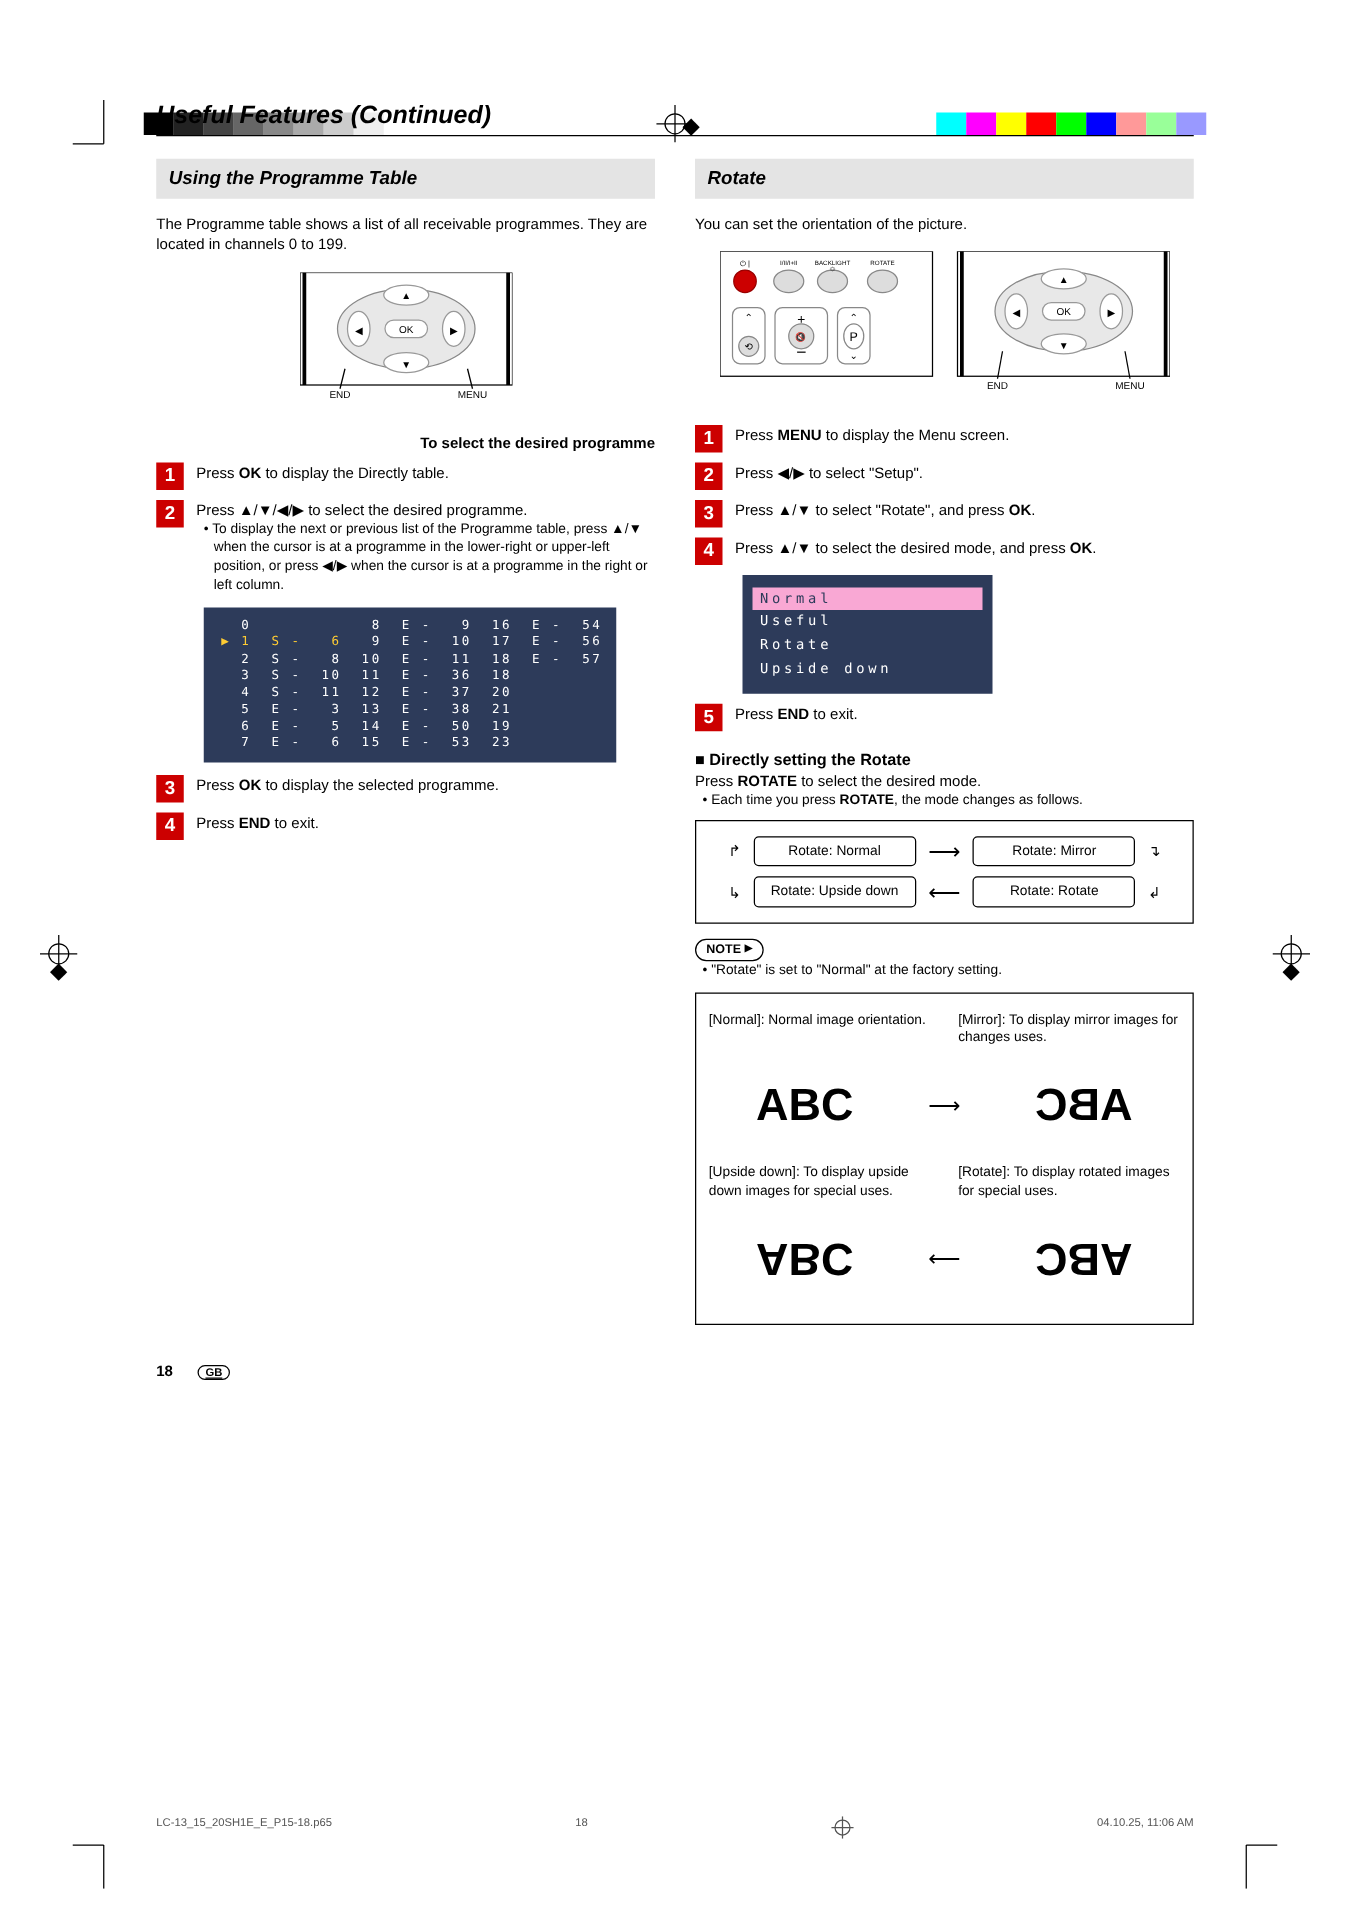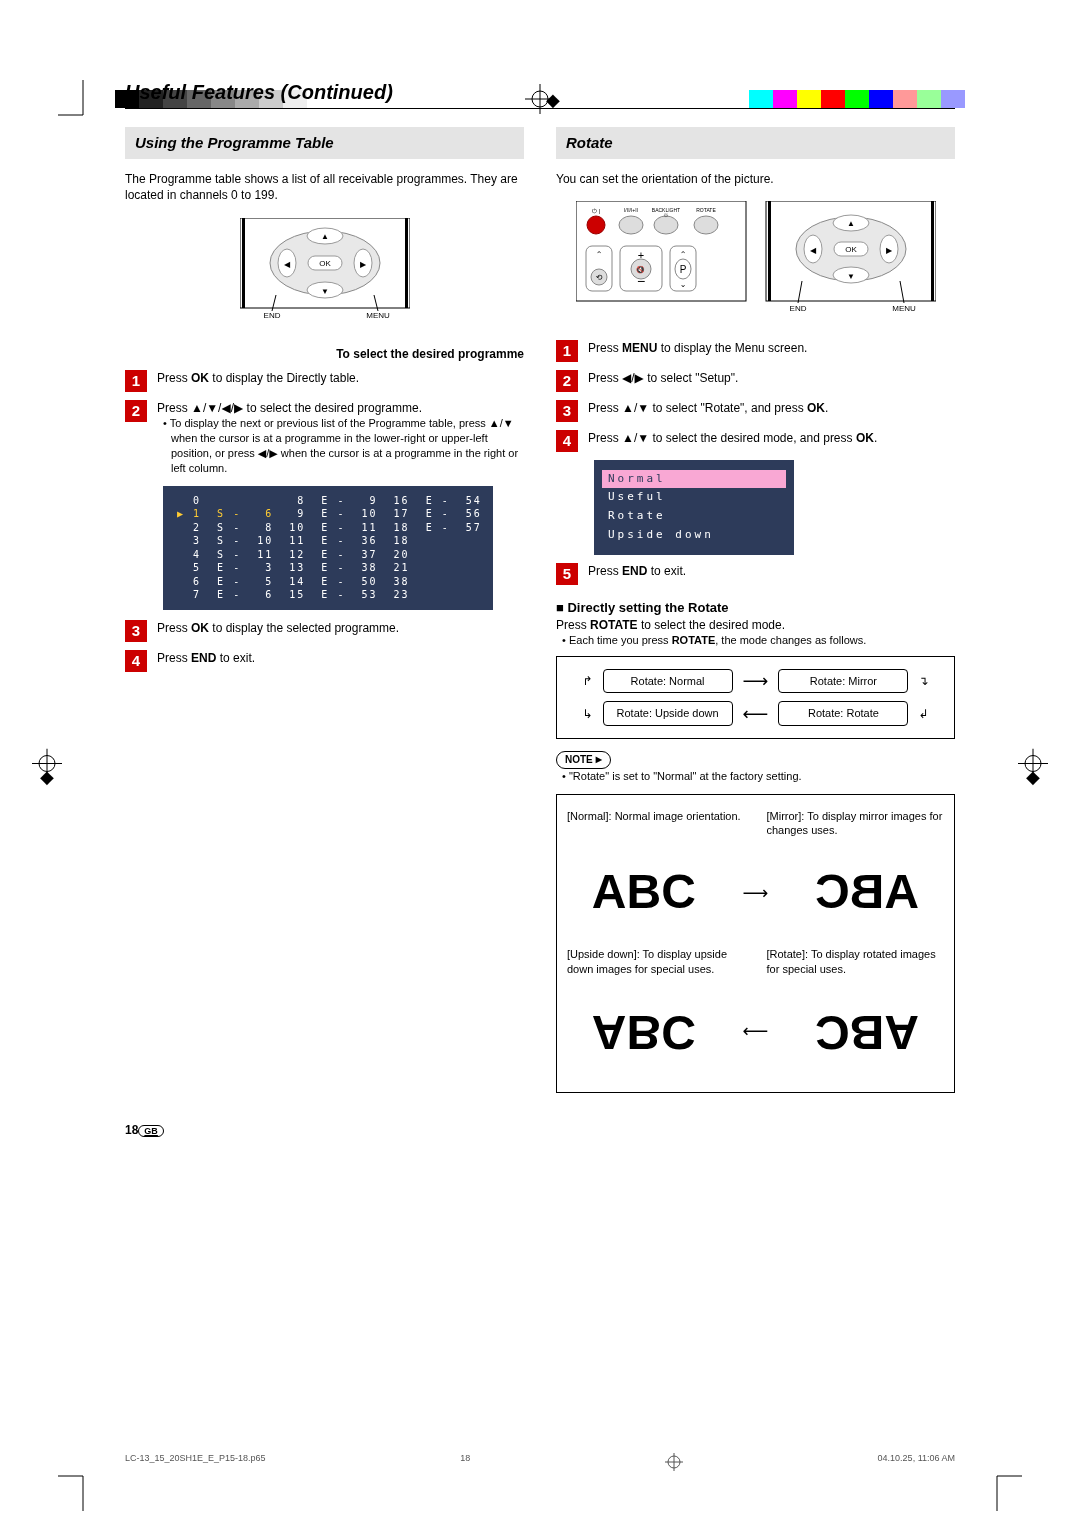--- a/index.html
+++ b/index.html
@@ -171,42 +171,42 @@
   }
   .abc-row {
     display: flex;
     gap: 22px;
     margin-top: 4px;
   }
   .abc-cell {
     width: 50%;
   }
   .abc-big {
-    font-size: 48px;
+    font-size: 36px;
     font-weight: 900;
     text-align: left;
     padding: 18px 0;
     display: flex;
     justify-content: center;
     align-items: center;
   }
   .mirror-h { transform: scaleX(-1); display:inline-block; }
   .mirror-v { transform: scaleY(-1); display:inline-block; }
   .rot180 { transform: rotate(180deg); display:inline-block; }
   .page-number {
     font-size: 12px;
     font-weight: bold;
     margin-top: 30px;
   }
   .page-number .gb {
     border: 1px solid #000;
     border-radius: 10px;
     font-size: 9px;
     padding: 0 5px;
-    margin-left: 0;
+    margin-left: 20px;
     display:inline-block;
     text-decoration:underline;
   }
   .footer-line {
     position: absolute;
     bottom: 60px;
     left: 125px;
     right: 125px;
     font-size: 9px;
     display: flex;
@@ -342,21 +342,21 @@
             <div>  14  E -  50</div>
             <div>  15  E -  53</div>
           </div>
         <div class="colp" id="pt-col3">
             <div>  16  E -  54</div>
             <div>  17  E -  56</div>
             <div>  18  E -  57</div>
             <div>  18</div>
             <div>  20</div>
             <div>  21</div>
-            <div>  38</div>
+            <div>  19</div>
             <div>  23</div>
           </div>
       </div>
 
       <div class="step">
         <div class="step-num">3</div>
         <div class="step-text"><span>Press </span><span class="bold">OK</span><span> to display the selected programme.</span></div>
       </div>
 
       <div class="step">

